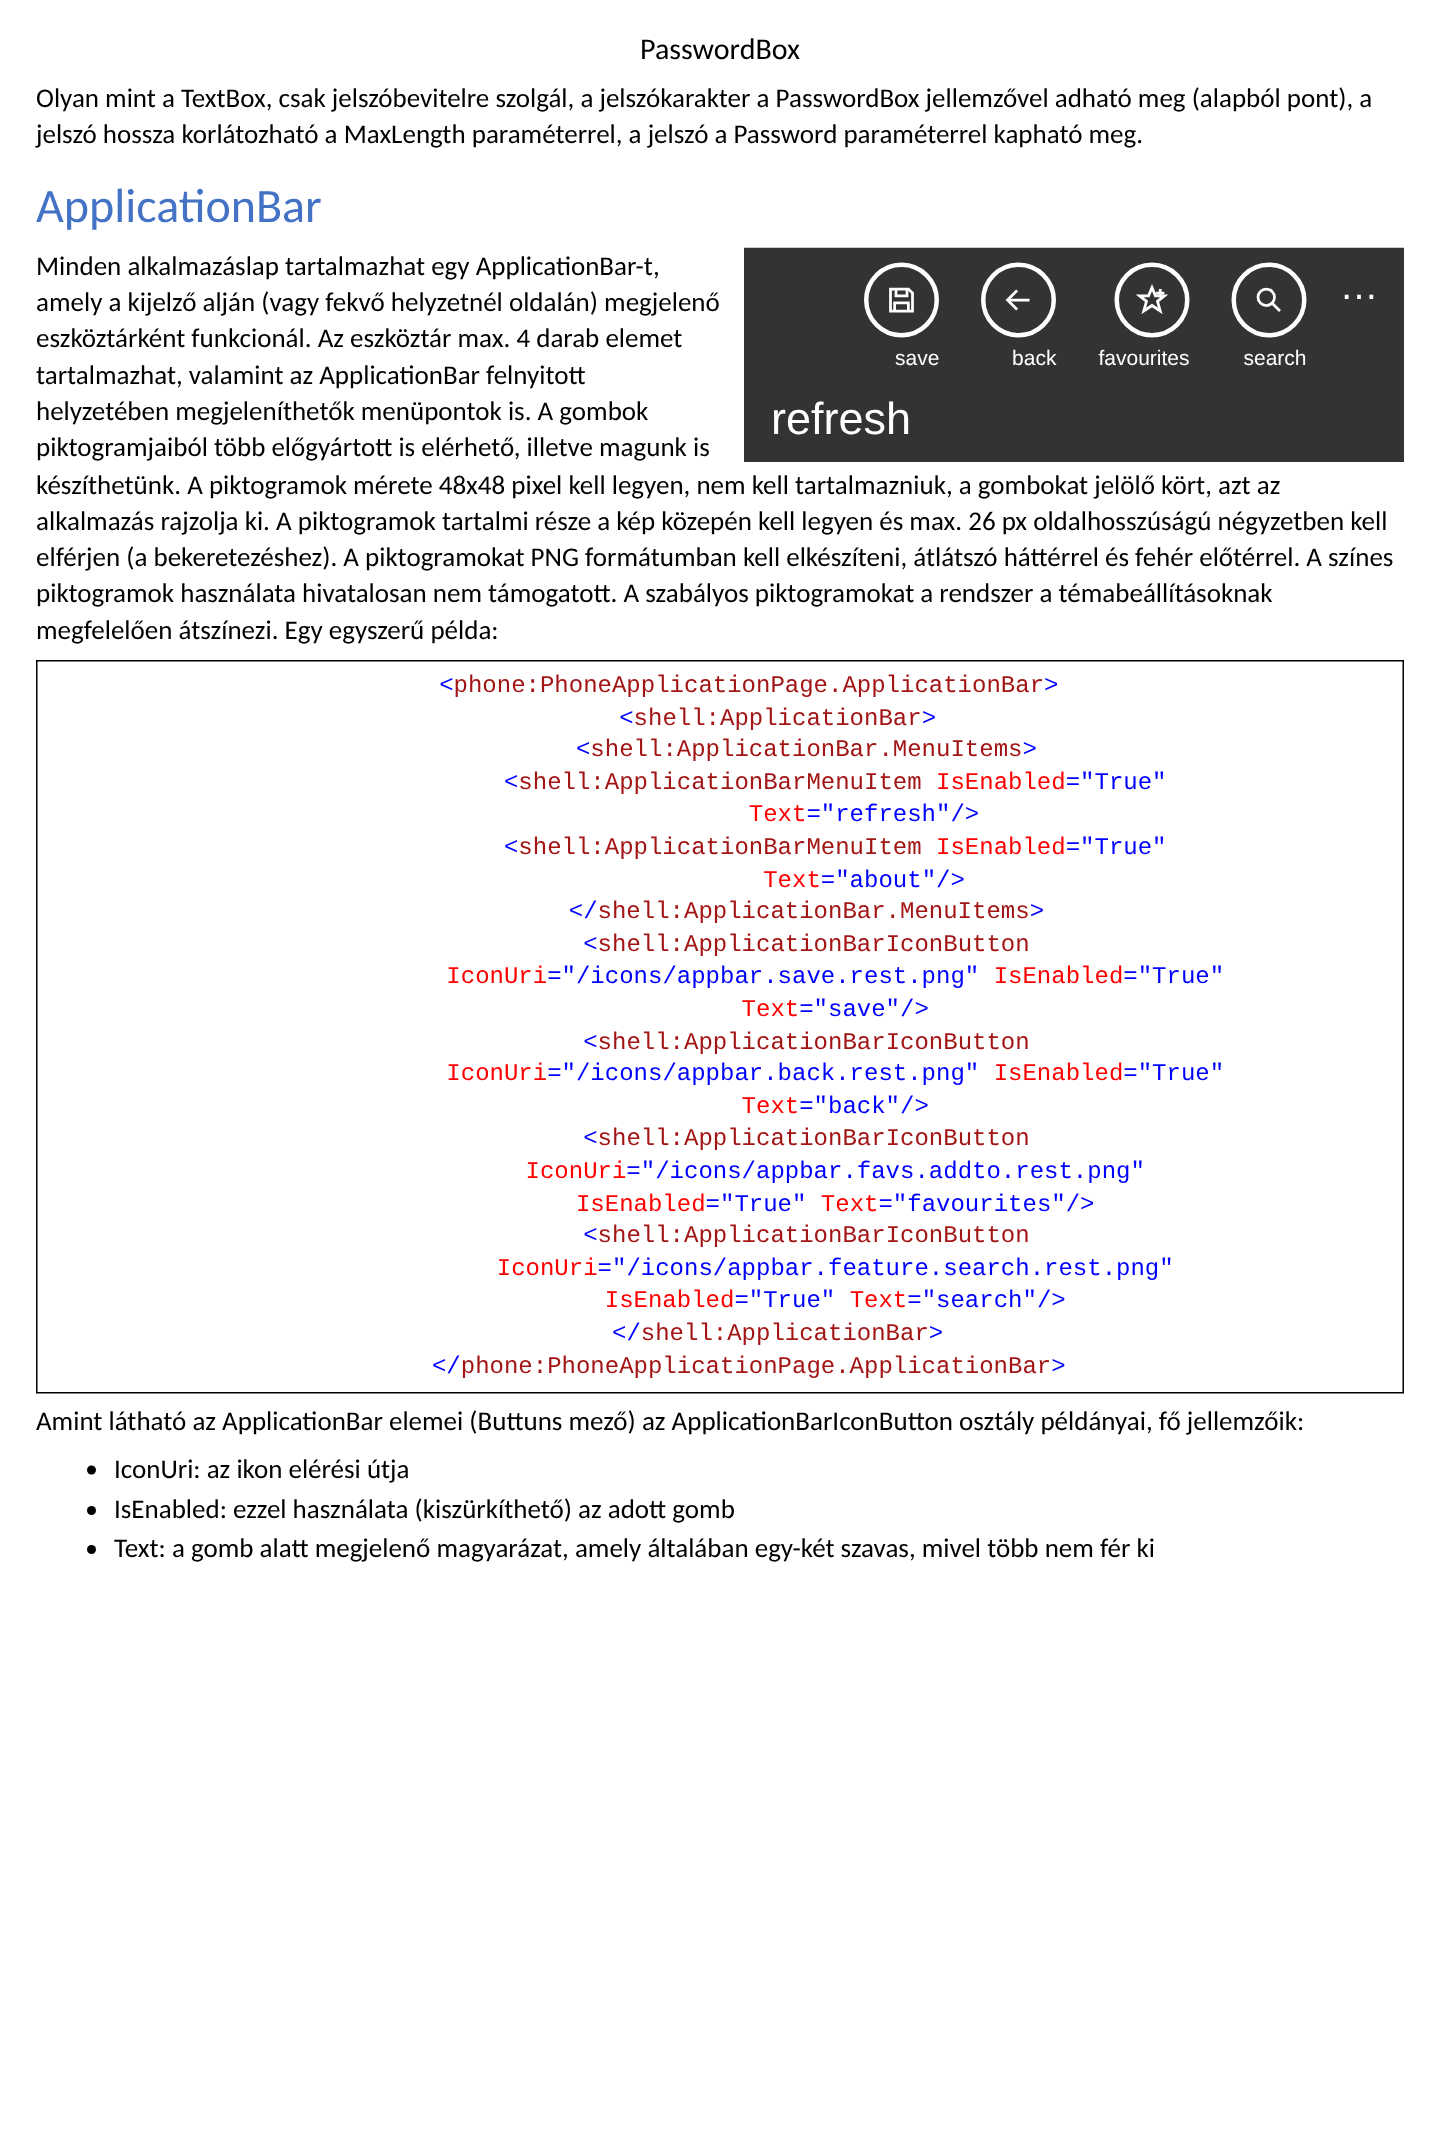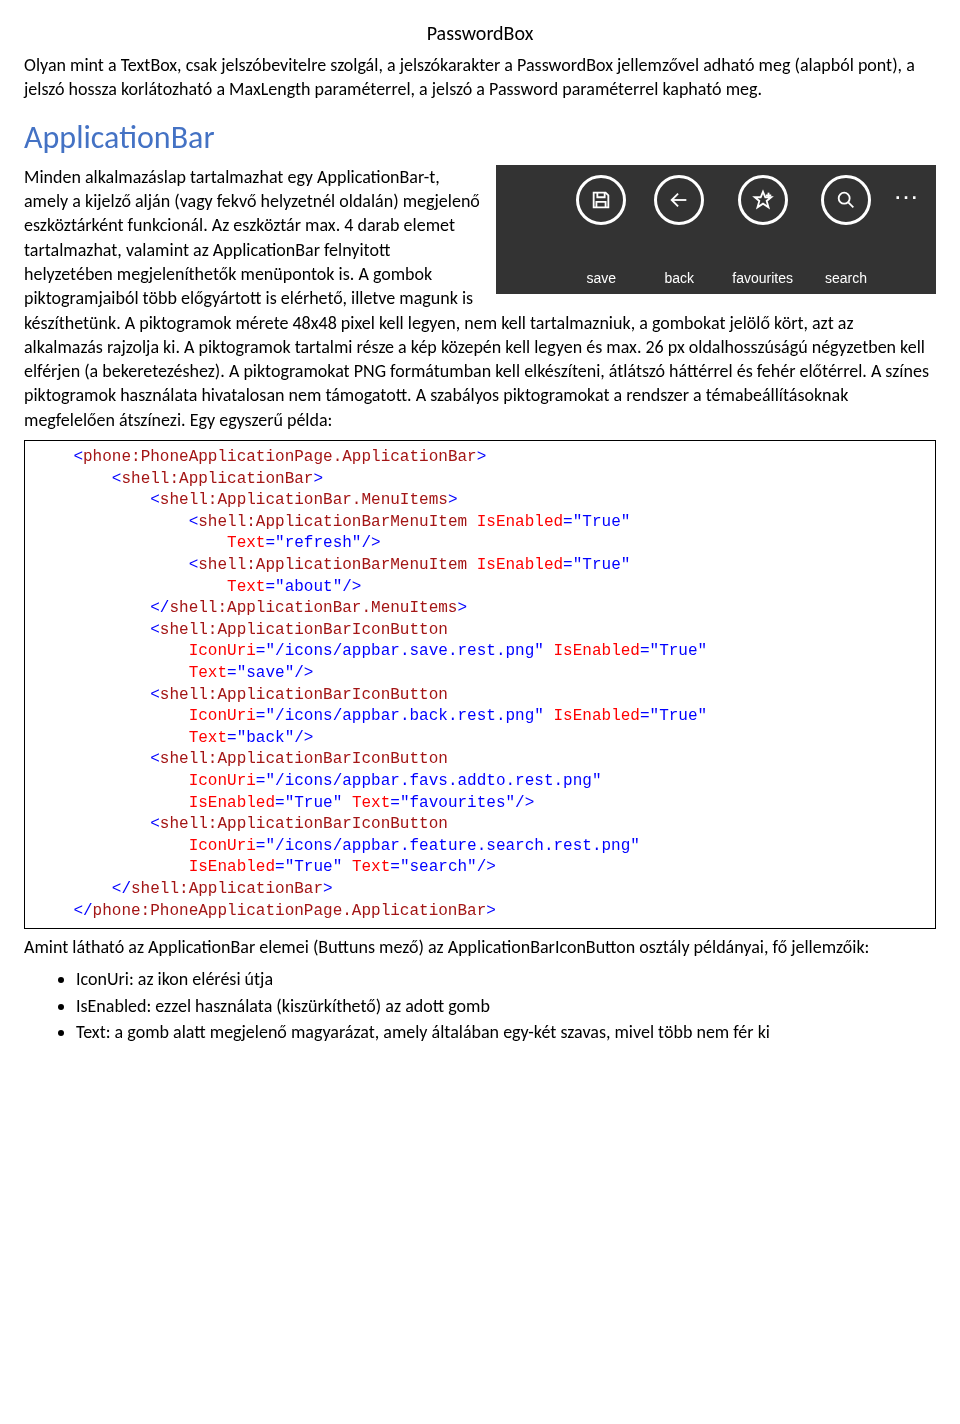--- a/index.html
+++ b/index.html
@@ -39,23 +39,22 @@
   }
   .appbar-row {
     display: flex;
     align-items: flex-start;
     padding: 10px 14px 6px 14px;
   }
   .appbar-spacer { flex: 1; }
   .appbar-btn {
     display: flex;
     flex-direction: column;
-    align-items: center;
+    align-items: flex-end;
     margin: 0 14px;
-    gap: 40px;
   }
   .appbar-circle {
     width: 44px; height: 44px;
     border: 3px solid #fff;
     border-radius: 50%;
     display: flex; align-items: center; justify-content: center;
   }
   .appbar-label {
     font-size: 14px;
     margin-top: 4px;
@@ -69,20 +68,21 @@
   }
   .codebox {
     border: 1px solid #000;
     padding: 6px 10px;
     font-family: Consolas, 'Courier New', monospace;
     font-size: 16px;
     line-height: 1.35;
     white-space: pre;
     overflow-x: auto;
     margin: 6px 0;
+    text-align: center;
   }
   .c-tag   { color: #a31515; }
   .c-attr  { color: #ff0000; }
   .c-val   { color: #0000ff; }
   .c-punct { color: #0000ff; }
   ul { margin: 8px 0; padding-left: 52px; }
   li { margin: 2px 0; }
   .para { margin: 0 0 2px 0; }
 </style>
 </head>
@@ -130,20 +130,21 @@
         <div class="appbar-circle">
           <svg width="22" height="22" viewBox="0 0 24 24" fill="none" stroke="#fff" stroke-width="2">
               <circle cx="10" cy="10" r="6"></circle>
               <line x1="20" y1="20" x2="14.5" y2="14.5"></line>
             </svg>
         </div>
         <div class="appbar-label">search</div>
       </div>
       <div class="dots">…</div>
     </div>
+    <div class="menu-item">refresh</div>
   </div>
 
   <p class="para">Minden alkalmazáslap tartalmazhat egy ApplicationBar-t, amely a kijelző alján (vagy fekvő helyzetnél oldalán) megjelenő eszköztárként funkcionál. Az eszköztár max. 4 darab elemet tartalmazhat, valamint az ApplicationBar felnyitott helyzetében megjeleníthetők menüpontok is. A gombok piktogramjaiból több előgyártott is elérhető, illetve magunk is készíthetünk. A piktogramok mérete 48x48 pixel kell legyen, nem kell tartalmazniuk, a gombokat jelölő kört, azt az alkalmazás rajzolja ki. A piktogramok tartalmi része a kép közepén kell legyen és max. 26 px oldalhosszúságú négyzetben kell elférjen (a bekeretezéshez). A piktogramokat PNG formátumban kell elkészíteni, átlátszó háttérrel és fehér előtérrel. A színes piktogramok használata hivatalosan nem támogatott. A szabályos piktogramokat a rendszer a témabeállításoknak megfelelően átszínezi. Egy egyszerű példa:</p>
 </div>
 
 <div class="codebox">    <span class="c-punct">&lt;</span><span class="c-tag">phone:PhoneApplicationPage.ApplicationBar</span><span class="c-punct">&gt;</span>
         <span class="c-punct">&lt;</span><span class="c-tag">shell:ApplicationBar</span><span class="c-punct">&gt;</span>
             <span class="c-punct">&lt;</span><span class="c-tag">shell:ApplicationBar.MenuItems</span><span class="c-punct">&gt;</span>
                 <span class="c-punct">&lt;</span><span class="c-tag">shell:ApplicationBarMenuItem</span> <span class="c-attr">IsEnabled</span><span class="c-punct">=</span><span class="c-val">"True"</span>
                     <span class="c-attr">Text</span><span class="c-punct">=</span><span class="c-val">"refresh"</span><span class="c-punct">/&gt;</span>

